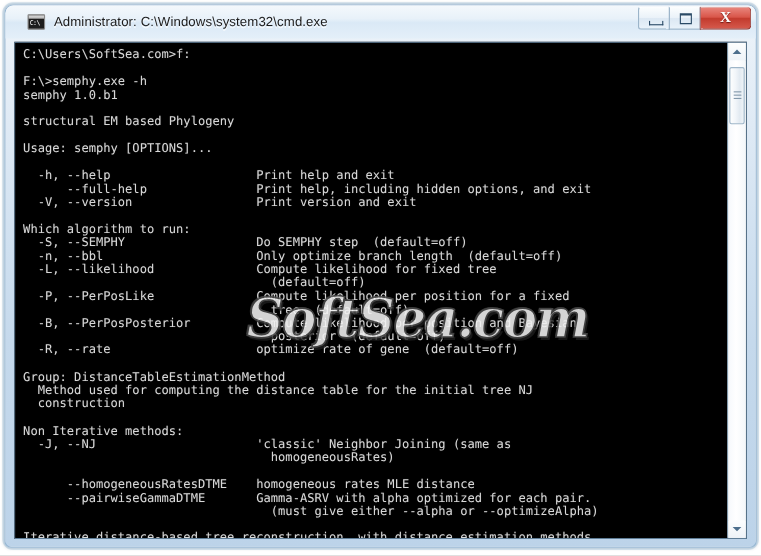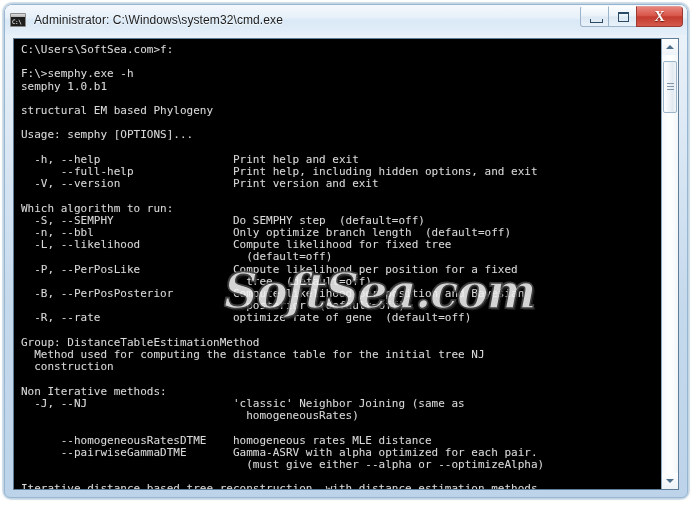--- a/index.html
+++ b/index.html
@@ -59,21 +59,21 @@
     height: 30px;
     box-sizing: border-box;
     border-radius: 7px 7px 0 0;
     background: linear-gradient(to bottom,
         #f4f8fc 0%,
         #e8f1f9 40%,
         #dae9f6 52%,
         #e4eff9 100%);
     display: flex;
     align-items: center;
-    padding-left: 5px;
+    padding-left: 20px;
   }
 
   #title-icon {
     width: 16px;
     height: 14px;
     flex: 0 0 auto;
     background: #1d1d1d;
     border: 1px solid #8a8a8a;
     border-radius: 1px;
     position: relative;

